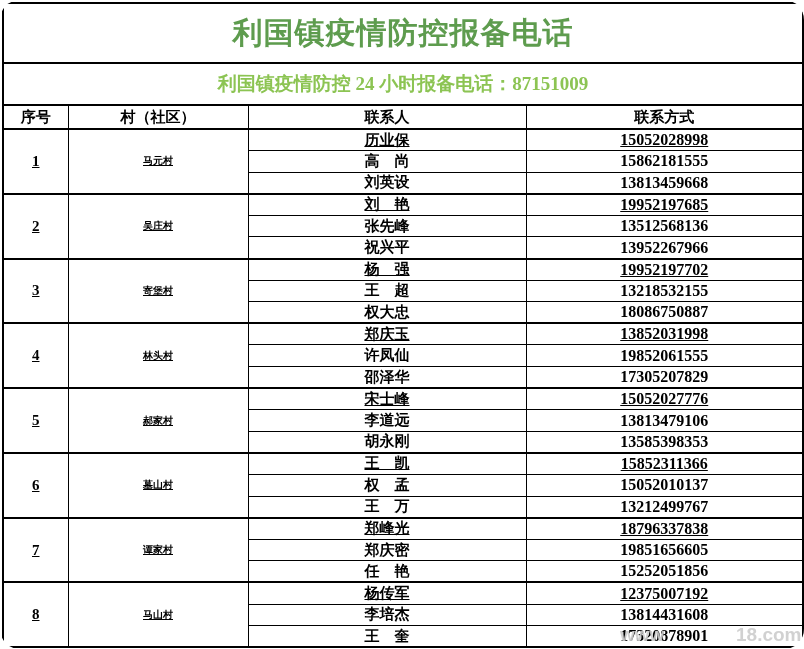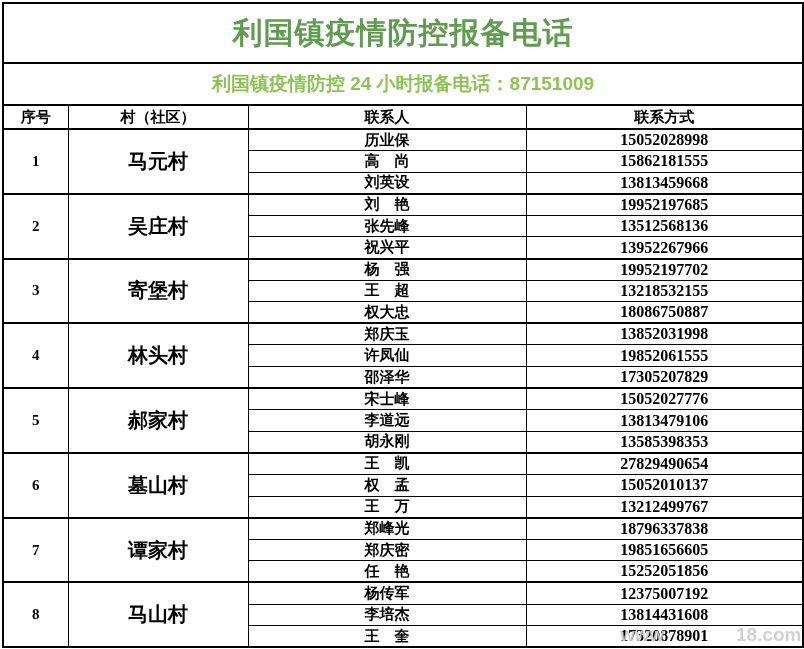--- a/index.html
+++ b/index.html
@@ -7,20 +7,21 @@
     padding: 0;
     background: #ffffff;
   }
   .page {
     position: relative;
     width: 804px;
     height: 649px;
     background: #ffffff;
     font-family: "Liberation Serif", "DejaVu Serif", serif;
     overflow: hidden;
+    border-radius: 20px;
   }
   table.phone-table {
     width: 800px;
     height: 645px;
     margin: 2px;
     border-collapse: collapse;
     table-layout: fixed;
     border: 2px solid #000000;
   }
   col.c-no      { width: 65px;  }
@@ -45,45 +46,45 @@
     font-weight: bold;
     font-size: 30px;
     letter-spacing: 1px;
     color: #5e9c4e;
   }
   tr.subtitle-row td {
     height: 40px;
     border-bottom: 2px solid #000000;
   }
   .doc-subtitle {
-    font-family: Liberation Sans, sans-serif;
+    font-family: Liberation Serif, serif;
     font-weight: bold;
     font-size: 19px;
     color: #8cc453;
   }
 
   tr.header-row td {
     height: 22px;
     font-weight: bold;
     font-size: 15px;
     border-bottom: 2px solid #000000;
     text-align: center;
   }
 
   tr.data-row { height: 21.6px; }
-  tr.group-start td { border-top: 2px solid #000000; }
+  tr.group-start td { border-top: 2px solid #000000; text-decoration: underline; }
 
   td.no-cell {
     font-weight: bold;
     font-size: 15px;
     font-family: "Liberation Serif", "DejaVu Serif", serif;
   }
   td.village-cell {
     font-weight: bold;
-    font-size: 20px;
+    font-size: 10px;
   }
   td.name-cell {
     font-weight: bold;
     font-size: 15px;
   }
   td.phone-cell {
     font-weight: bold;
     font-size: 16px;
     font-family: "Liberation Serif", "DejaVu Serif", serif;
     text-align: center;
@@ -207,21 +208,21 @@
     </tr>
     <tr class="data-row">
       <td class="name-cell">胡永刚</td>
       <td class="phone-cell">13585398353</td>
     </tr>
 
     <tr class="data-row group-start">
       <td class="no-cell" rowspan="3">6</td>
       <td class="village-cell" rowspan="3">墓山村</td>
       <td class="name-cell">王　凯</td>
-      <td class="phone-cell">27829490654</td>
+      <td class="phone-cell">15852311366</td>
     </tr>
     <tr class="data-row">
       <td class="name-cell">权　孟</td>
       <td class="phone-cell">15052010137</td>
     </tr>
     <tr class="data-row">
       <td class="name-cell">王　万</td>
       <td class="phone-cell">13212499767</td>
     </tr>
 

